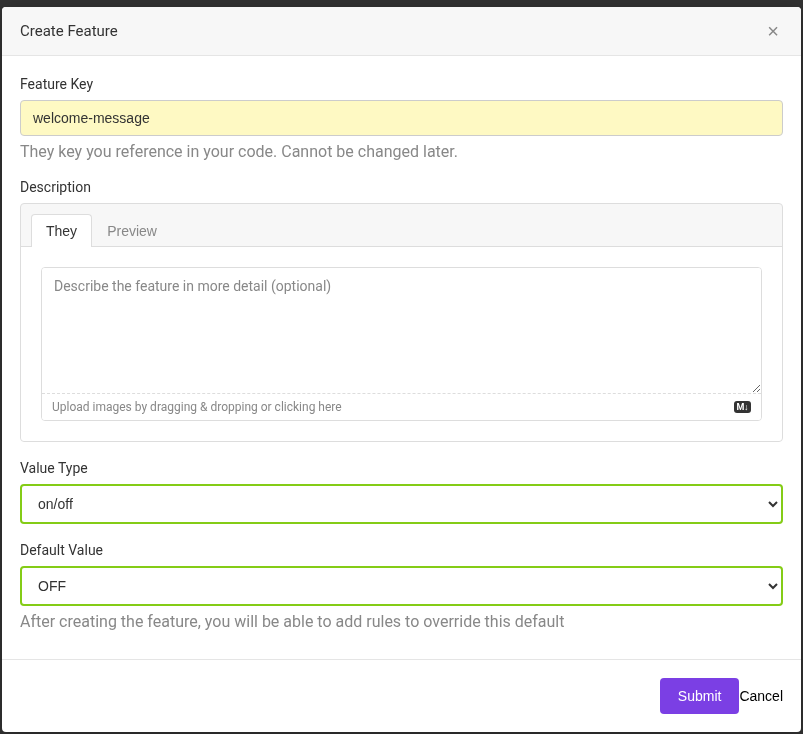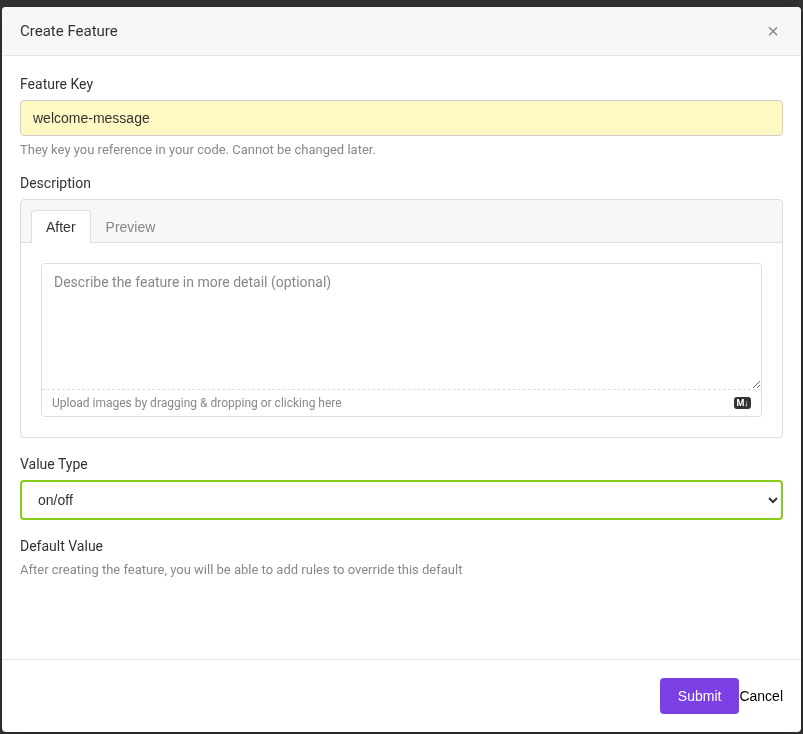--- a/index.html
+++ b/index.html
@@ -77,21 +77,21 @@
       width: 100%;
       padding: 9px 12px;
       font-size: 14px;
       border: 2px solid #84cc16;
       border-radius: 4px;
       color: #333;
       background: #fff;
       appearance: auto;
     }
     .help-text {
-      font-size: 13px;
+      font-size: 16px;
       color: #888;
       margin-top: 6px;
     }
     .desc-container {
       border: 1px solid #ddd;
       border-radius: 4px;
       background: #f7f7f7;
     }
     .tabs {
       display: flex;
@@ -203,21 +203,21 @@
     <div class="form-group">
       <label class="form-label">Feature Key</label>
       <input type="text" class="form-input" value="welcome-message" style="">
       <div class="help-text">They key you reference in your code. Cannot be changed later.</div>
     </div>
 
     <div class="form-group">
       <label class="form-label">Description</label>
       <div class="desc-container">
         <div class="tabs">
-          <button class="tab active">After</button>
+          <button class="tab active">They</button>
           <button class="tab">Preview</button>
         </div>
         <div class="desc-body">
           <div class="textarea-wrap">
             <textarea class="desc-textarea" placeholder="Describe the feature in more detail (optional)" style=""></textarea>
             <div class="upload-bar">
               <span>Upload images by dragging &amp; dropping or clicking here</span>
               <span class="md-badge">M↓</span>
             </div>
           </div>
@@ -227,20 +227,23 @@
 
     <div class="form-group">
       <label class="form-label">Value Type</label>
       <select class="form-select">
         <option>on/off</option>
       </select>
     </div>
 
     <div class="form-group">
       <label class="form-label">Default Value</label>
+      <select class="form-select">
+        <option>OFF</option>
+      </select>
       <div class="help-text">After creating the feature, you will be able to add rules to override this default</div>
     </div>
 
   </div>
 
   <div class="modal-footer">
     <button class="btn-submit">Submit</button>
     <button class="btn-cancel">Cancel</button>
   </div>
 </div>

